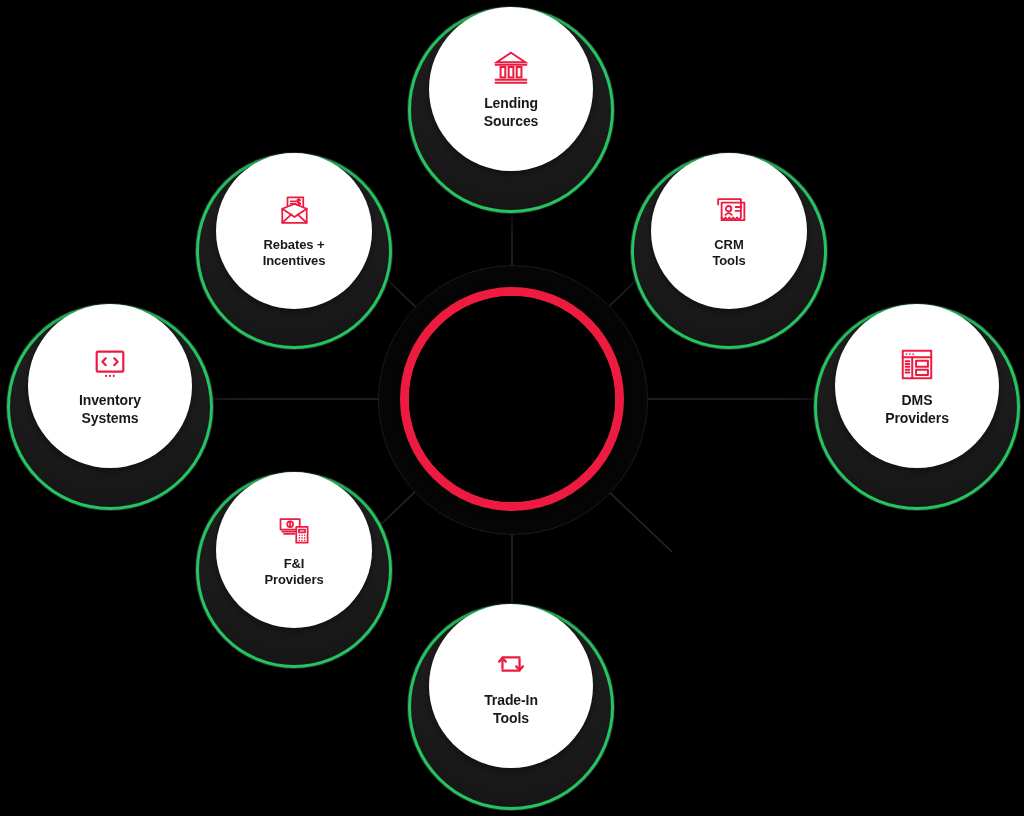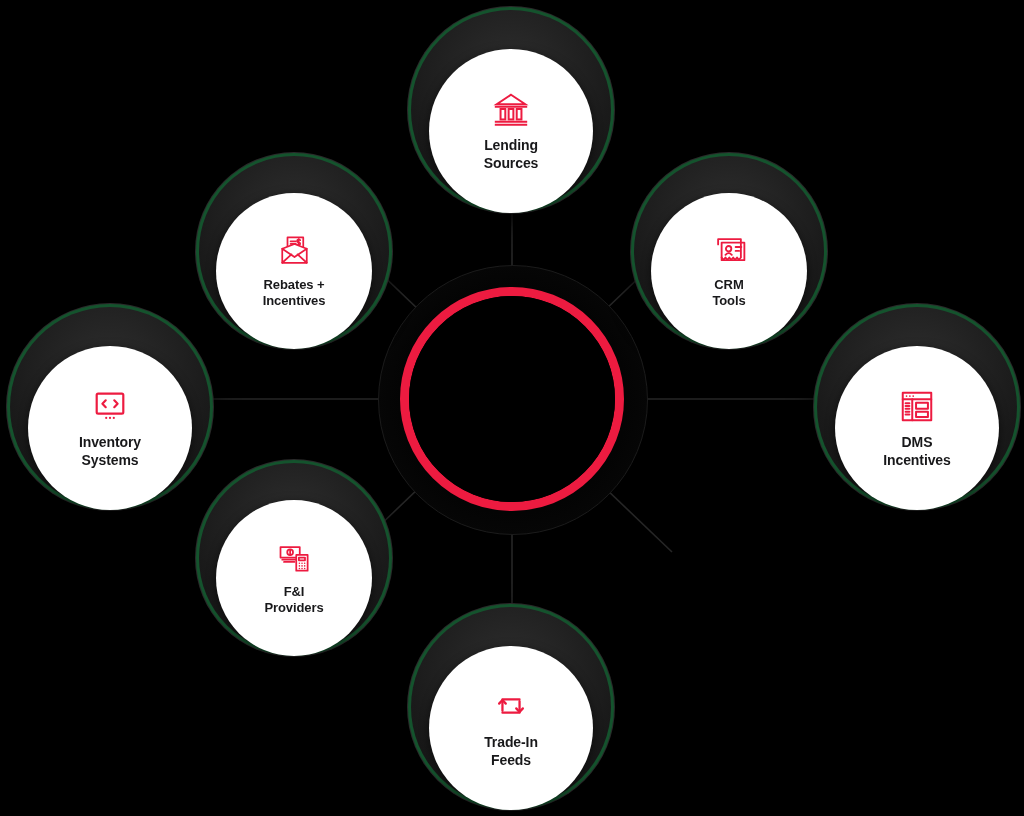--- a/index.html
+++ b/index.html
@@ -67,26 +67,26 @@
     font-size: 13px;
     font-weight: bold;
     letter-spacing: .3px;
     line-height: 1.3;
   }
 
   
   .node {
     position: absolute;
     border-radius: 50%;
-    background: #14532d;
+    background: #22c55e;
     box-shadow:
       0 0 0 1px #2a2a2a,
       0 10px 26px rgba(0,0,0,0.85);
     display: flex;
-    align-items: flex-end;
+    align-items: flex-start;
     justify-content: center;
   }
   .node::after {
     content: "";
     position: absolute;
     inset: 3px;
     border-radius: 50%;
     background: radial-gradient(circle at 50% 32%, #2e2e2e 0%, #1a1a1a 62%, #111111 100%);
   }
   .node-disc {
@@ -123,21 +123,21 @@
   .node.md .node-disc { width: 156px; height: 156px; }
   .node.md .node-label { font-size: 13px; }
   .node.md .node-icon { width: 35px; height: 35px; }
 
   
   #node-lending    { left: 408px; top: 7px;   }
   #node-crm        { left: 631px; top: 153px; }
   #node-dms        { left: 814px; top: 304px; }
   #node-website    { left: 631px; top: 472px; }
   #node-tradein    { left: 408px; top: 604px; }
-  #node-fi         { left: 196px; top: 460px; }
+  #node-fi         { left: 196px; top: 472px; }
   #node-inventory  { left: 7px;   top: 304px; }
   #node-rebates    { left: 196px; top: 153px; }
 </style>
 </head>
 <body>
 
 <div id="stage">
 
   <svg id="spokes" viewBox="0 0 1024 816">
     <g stroke="#262626" stroke-width="1.6" fill="none">
@@ -201,35 +201,35 @@
         <line x1="15" y1="13" x2="15" y2="35"></line>
         <line x1="8" y1="17" x2="12" y2="17"></line>
         <line x1="8" y1="20" x2="12" y2="20"></line>
         <line x1="8" y1="23" x2="12" y2="23"></line>
         <line x1="8" y1="26" x2="12" y2="26"></line>
         <line x1="8" y1="29" x2="12" y2="29"></line>
         <rect x="19" y="16.5" width="12.5" height="6.5"></rect>
         <rect x="19" y="26" width="12.5" height="5.5"></rect>
       </svg>
       <div class="node-label">DMS
-Incentives</div>
+Providers</div>
     </div>
   </div>
 
 
   <div class="node lg" id="node-tradein">
     <div class="node-disc">
       <svg class="node-icon" viewBox="0 0 40 40" fill="none" stroke="#ED1B40" stroke-width="2.4" stroke-linecap="round" stroke-linejoin="round">
         <path d="M11 25 V13 H29"></path>
         <path d="M29 15 V27 H11"></path>
         <path d="M7.5 17.5 L11 13.6 L14.5 17.5"></path>
         <path d="M25.5 22.5 L29 26.4 L32.5 22.5"></path>
       </svg>
       <div class="node-label">Trade-In
-Feeds</div>
+Tools</div>
     </div>
   </div>
 
   <div class="node md" id="node-fi">
     <div class="node-disc">
       <svg class="node-icon" viewBox="0 0 40 40" fill="none" stroke="#ED1B40" stroke-width="2" stroke-linecap="round" stroke-linejoin="round">
         <rect x="4" y="8" width="22" height="12"></rect>
         <circle cx="15" cy="14" r="3.3"></circle>
         <line x1="15" y1="11.2" x2="15" y2="16.8"></line>
         <line x1="6" y1="22.5" x2="22" y2="22.5"></line>

